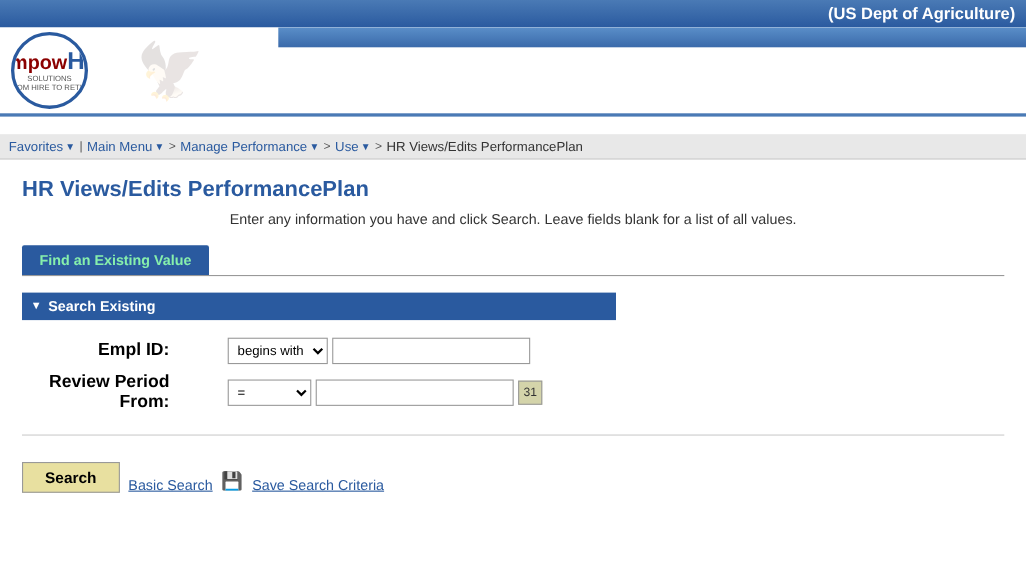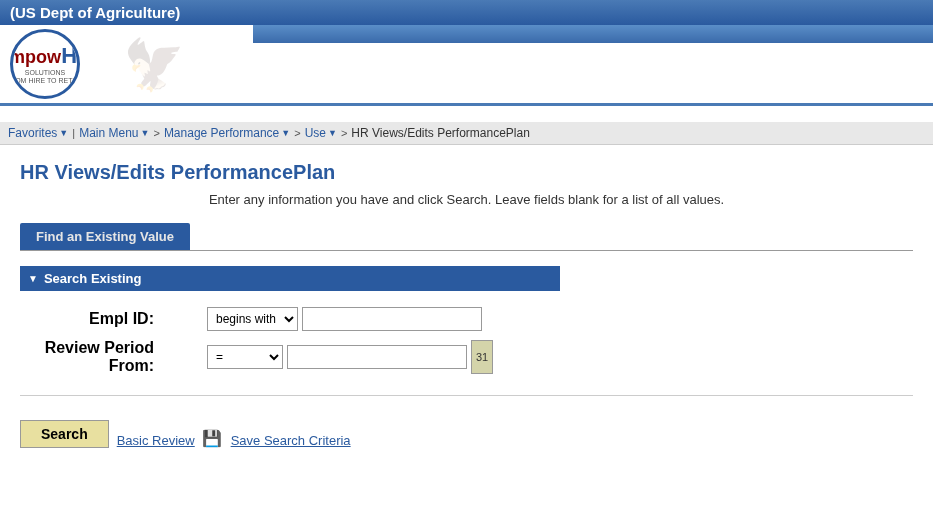--- a/index.html
+++ b/index.html
@@ -1,20 +1,21 @@
 <!DOCTYPE html>
 <html><head>
   <meta charset="utf-8">
   <style>
     * { box-sizing: border-box; margin: 0; padding: 0; }
     body { font-family: Arial, sans-serif; font-size: 13px; background: #fff; width: 933px; }
 
     
     .header-top {
       background: linear-gradient(to bottom, #4a7ab5, #2a5a9f);
+      text-align: right;
       padding: 4px 10px;
       color: #fff;
       font-weight: bold;
       font-size: 15px;
     }
     .header-logo-bar {
       display: flex;
       align-items: center;
       background: #fff;
       padding: 4px 0;
@@ -87,21 +88,21 @@
       color: #333;
       margin-bottom: 16px;
       text-align: center;
     }
 
     
     .tab-container { margin-bottom: 0; }
     .tab-active {
       display: inline-block;
       background: #2a5a9f;
-      color: #e5e5e5;
+      color: #86efac;
       padding: 6px 16px;
       font-size: 13px;
       font-weight: bold;
       cursor: pointer;
       border-top-left-radius: 2px;
       border-top-right-radius: 2px;
     }
     .tab-divider {
       border: none;
       border-top: 1px solid #999;
@@ -156,21 +157,21 @@
     }
     .field-input {
       border: 1px solid #999;
       padding: 2px 4px;
       font-size: 12px;
       height: 24px;
       width: 180px;
     }
     .calendar-btn {
       width: 22px;
-      height: 34px;
+      height: 22px;
       border: 1px solid #999;
       background: #d4d4aa;
       cursor: pointer;
       font-size: 11px;
       display: flex;
       align-items: center;
       justify-content: center;
       color: #333;
     }
 
@@ -310,18 +311,18 @@
         <option>between</option>
       </select>
       <input type="text" class="field-input" value="" style="">
       <div class="calendar-btn">31</div>
     </div>
   </div>
 
   
   <div class="button-bar">
     <button class="btn-action">Search</button>
-    <button class="btn-link">Basic Review</button>
+    <button class="btn-link">Basic Search</button>
     <span class="save-icon">💾</span>
     <button class="btn-link">Save Search Criteria</button>
   </div>
 
 </div>
 
 </body></html>

